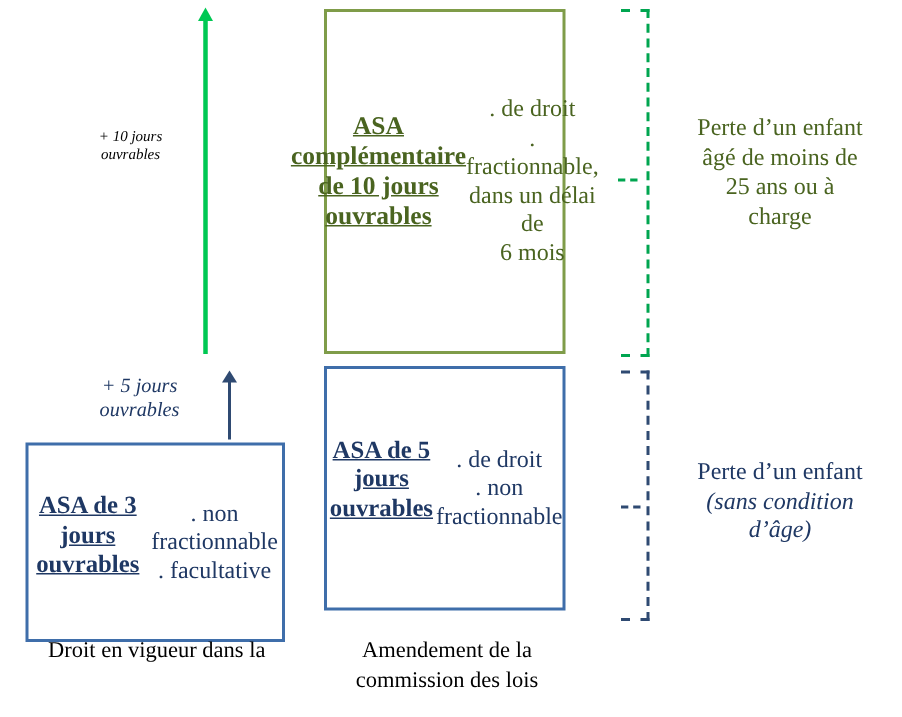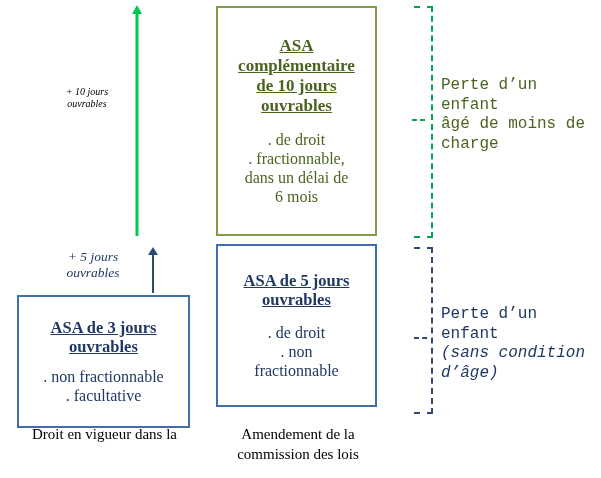--- a/index.html
+++ b/index.html
@@ -6,21 +6,21 @@
   body{
     width:601px;height:478px;background:#ffffff;
     font-family:"Liberation Serif", serif;
     position:relative;overflow:hidden;
   }
   .stage{position:absolute;left:0;top:0;width:601px;height:478px;}
 
   
   .box{
     position:absolute;box-sizing:border-box;
-    display:flex;flex-direction:column;align-items:center;justify-content:center;
+    display:flex;flex-direction:row;align-items:center;justify-content:center;
     text-align:center;background:#ffffff;
   }
   .box .title{font-weight:bold;text-decoration:underline;line-height:1.18;}
   .box .body{line-height:1.2;}
 
   #green-box{
     left:216px;top:6px;width:161px;height:230px;
     border:2px solid #7f9c49;color:#4a6420;
   }
   #green-box .title{font-size:17px;margin-bottom:14px;}
@@ -78,21 +78,21 @@
   #bracket-green .nub{top:113px;border-top:2px dashed #00a550;}
 
   #bracket-blue{left:415px;top:247px;width:18px;height:167px;}
   #bracket-blue .vert{border-right:2px dashed #2f4a72;}
   #bracket-blue .cap{border-top:2px dashed #2f4a72;}
   #bracket-blue .cap.top{top:0;}
   #bracket-blue .cap.bot{bottom:0;}
   #bracket-blue .nub{top:90px;border-top:2px dashed #2f4a72;}
 
   
-  .side-note{position:absolute;line-height:1.22;font-family:Liberation Mono, monospace;}
+  .side-note{position:absolute;text-align:center;line-height:1.22;}
   #note-green{left:441px;top:76px;width:158px;font-size:16px;color:#4a6420;}
   #note-blue {left:441px;top:305px;width:158px;font-size:16px;color:#1f3864;}
   #note-blue .em{font-style:italic;}
 
   
   .caption{
     position:absolute;text-align:center;
     font-size:15px;color:#000000;line-height:1.3;
   }
   #caption-left{left:2px;top:425px;width:205px;}
@@ -171,20 +171,21 @@
   <div class="bracket" id="bracket-blue">
     <div class="vert"></div>
     <div class="cap top"></div>
     <div class="cap bot"></div>
     <div class="nub"></div>
   </div>
 
   <div class="side-note" id="note-green">
     <div>Perte d’un enfant</div>
     <div>âgé de moins de</div>
+    <div>25 ans ou à</div>
     <div>charge</div>
   </div>
 
   <div class="side-note" id="note-blue">
     <div>Perte d’un enfant</div>
     <div class="em">(sans condition</div>
     <div class="em">d’âge)</div>
   </div>
 
   <div class="caption" id="caption-left">

